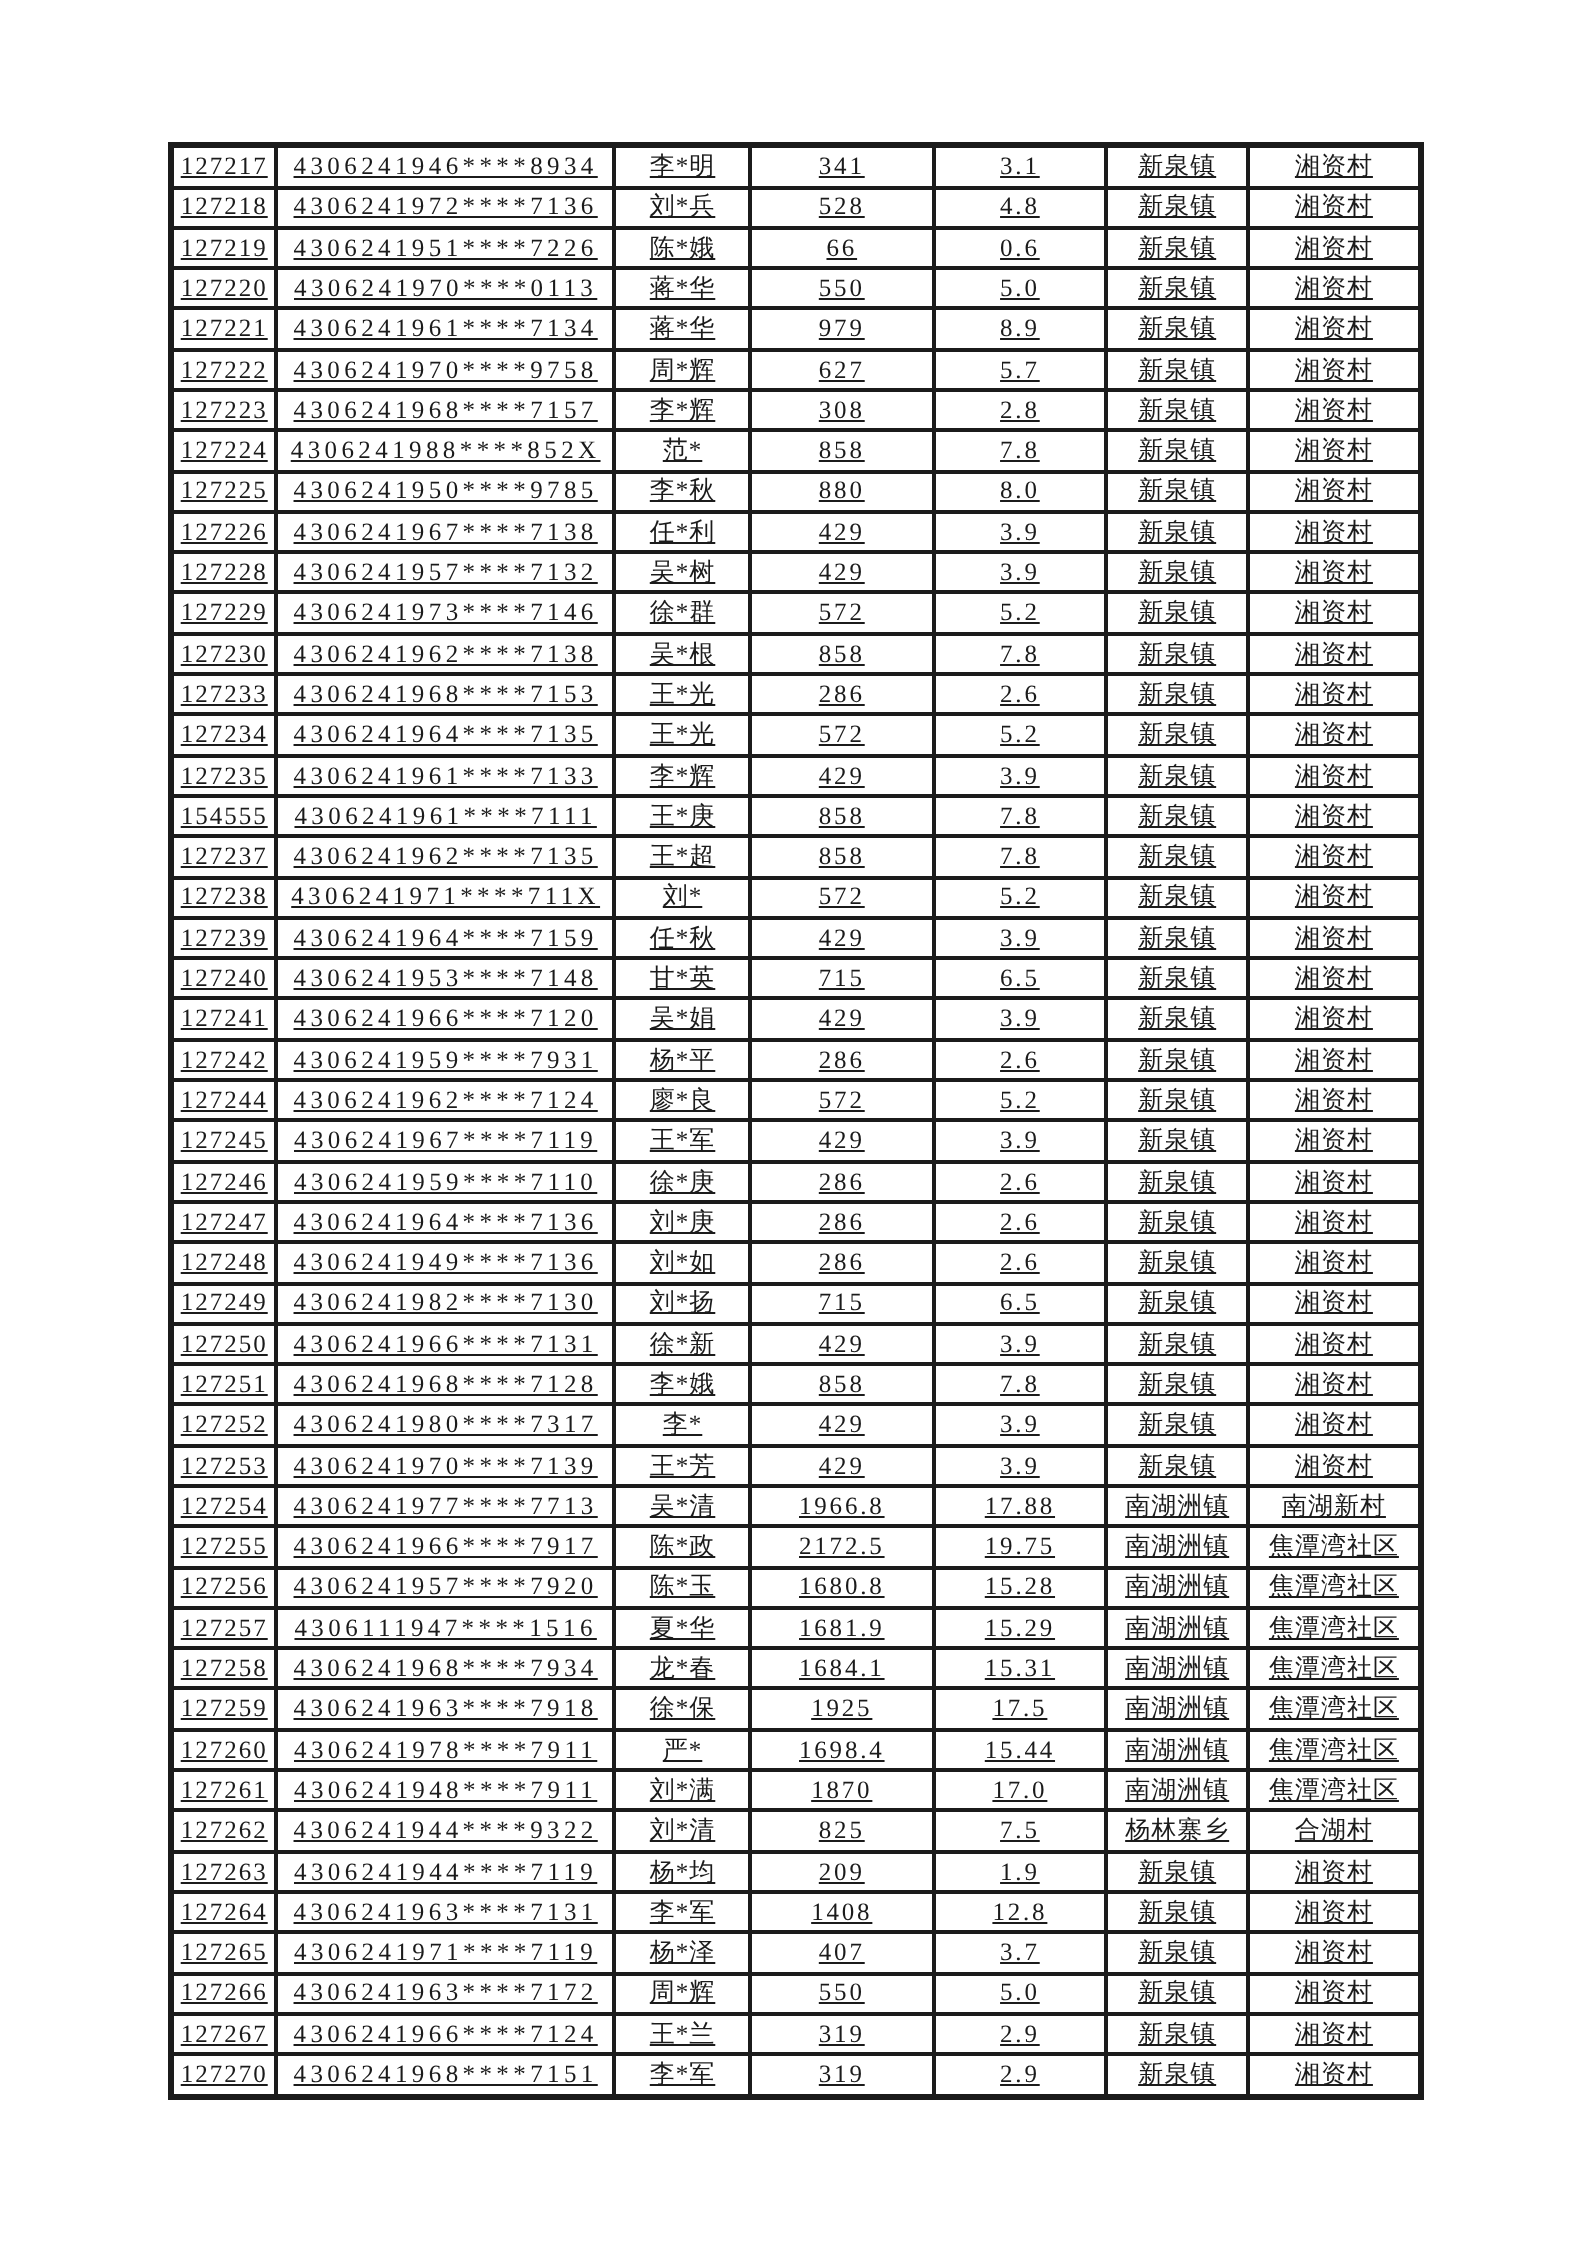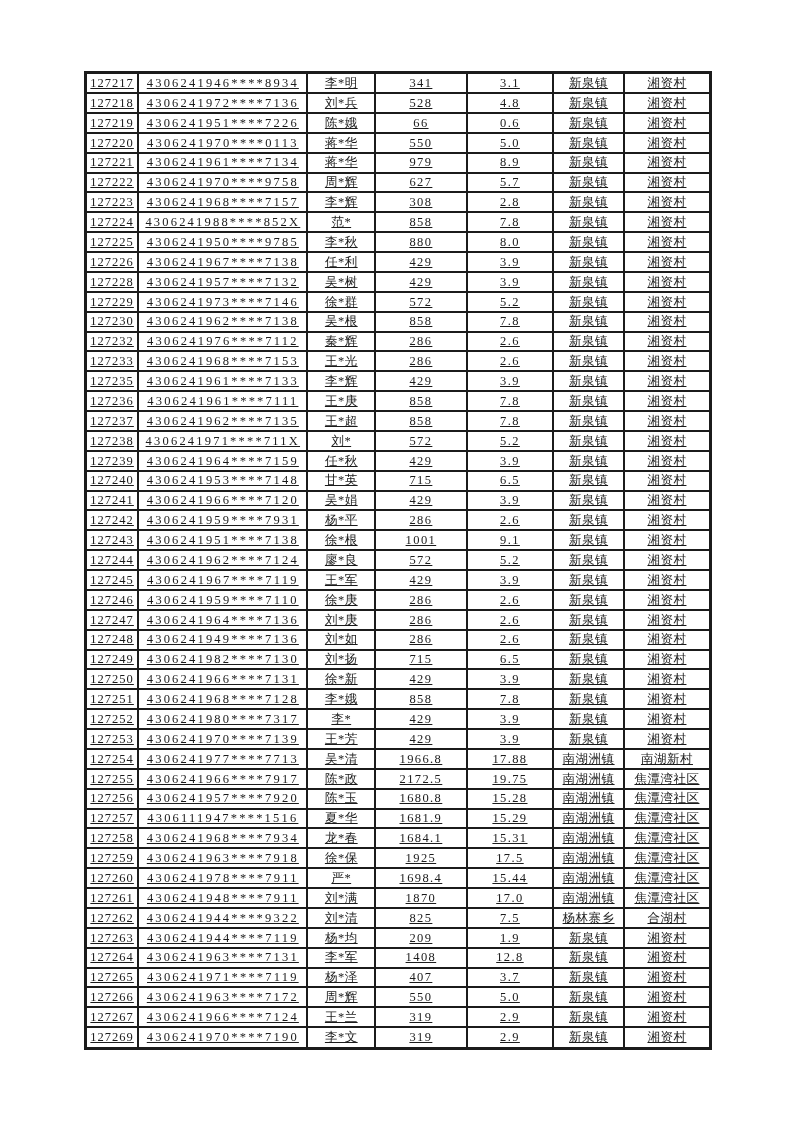--- a/index.html
+++ b/index.html
@@ -178,48 +178,48 @@
         <tr>
           <td class="c0">127230</td>
           <td class="c1">4306241962****7138</td>
           <td class="c2">吴*根</td>
           <td class="c3">858</td>
           <td class="c4">7.8</td>
           <td class="c5">新泉镇</td>
           <td class="c6">湘资村</td>
         </tr>
         <tr>
-          <td class="c0">127232</td>
-          <td class="c1">4306241976****7112</td>
-          <td class="c2">秦*辉</td>
-          <td class="c3">286</td>
-          <td class="c4">2.6</td>
-          <td class="c5">新泉镇</td>
-          <td class="c6">湘资村</td>
-        </tr>
-        <tr>
           <td class="c0">127233</td>
           <td class="c1">4306241968****7153</td>
           <td class="c2">王*光</td>
           <td class="c3">286</td>
           <td class="c4">2.6</td>
           <td class="c5">新泉镇</td>
           <td class="c6">湘资村</td>
         </tr>
         <tr>
+          <td class="c0">127234</td>
+          <td class="c1">4306241964****7135</td>
+          <td class="c2">王*光</td>
+          <td class="c3">572</td>
+          <td class="c4">5.2</td>
+          <td class="c5">新泉镇</td>
+          <td class="c6">湘资村</td>
+        </tr>
+        <tr>
           <td class="c0">127235</td>
           <td class="c1">4306241961****7133</td>
           <td class="c2">李*辉</td>
           <td class="c3">429</td>
           <td class="c4">3.9</td>
           <td class="c5">新泉镇</td>
           <td class="c6">湘资村</td>
         </tr>
         <tr>
-          <td class="c0">127236</td>
+          <td class="c0">154555</td>
           <td class="c1">4306241961****7111</td>
           <td class="c2">王*庚</td>
           <td class="c3">858</td>
           <td class="c4">7.8</td>
           <td class="c5">新泉镇</td>
           <td class="c6">湘资村</td>
         </tr>
         <tr>
           <td class="c0">127237</td>
           <td class="c1">4306241962****7135</td>
@@ -264,29 +264,20 @@
           <td class="c4">3.9</td>
           <td class="c5">新泉镇</td>
           <td class="c6">湘资村</td>
         </tr>
         <tr>
           <td class="c0">127242</td>
           <td class="c1">4306241959****7931</td>
           <td class="c2">杨*平</td>
           <td class="c3">286</td>
           <td class="c4">2.6</td>
-          <td class="c5">新泉镇</td>
-          <td class="c6">湘资村</td>
-        </tr>
-        <tr>
-          <td class="c0">127243</td>
-          <td class="c1">4306241951****7138</td>
-          <td class="c2">徐*根</td>
-          <td class="c3">1001</td>
-          <td class="c4">9.1</td>
           <td class="c5">新泉镇</td>
           <td class="c6">湘资村</td>
         </tr>
         <tr>
           <td class="c0">127244</td>
           <td class="c1">4306241962****7124</td>
           <td class="c2">廖*良</td>
           <td class="c3">572</td>
           <td class="c4">5.2</td>
           <td class="c5">新泉镇</td>
@@ -493,23 +484,23 @@
         <tr>
           <td class="c0">127267</td>
           <td class="c1">4306241966****7124</td>
           <td class="c2">王*兰</td>
           <td class="c3">319</td>
           <td class="c4">2.9</td>
           <td class="c5">新泉镇</td>
           <td class="c6">湘资村</td>
         </tr>
         <tr>
-          <td class="c0">127269</td>
-          <td class="c1">4306241970****7190</td>
-          <td class="c2">李*文</td>
+          <td class="c0">127270</td>
+          <td class="c1">4306241968****7151</td>
+          <td class="c2">李*军</td>
           <td class="c3">319</td>
           <td class="c4">2.9</td>
           <td class="c5">新泉镇</td>
           <td class="c6">湘资村</td>
         </tr>
       </tbody>
   </table>
 </div>
 
 </body></html>

